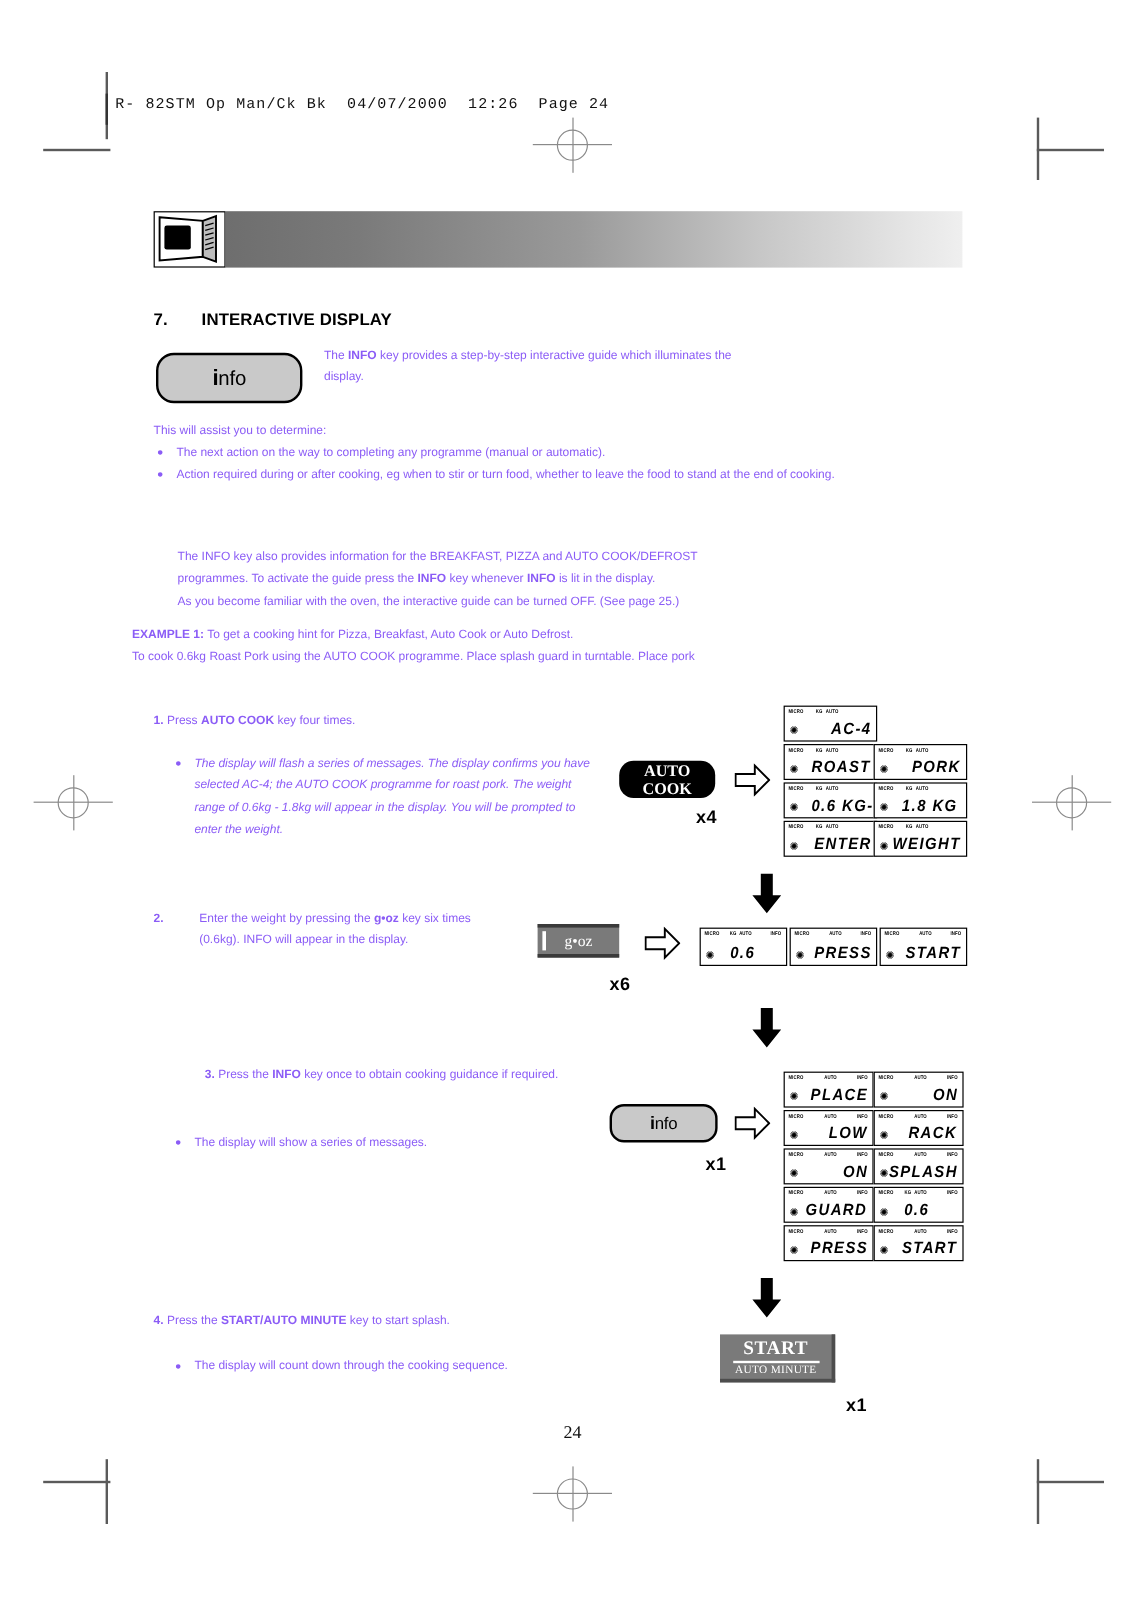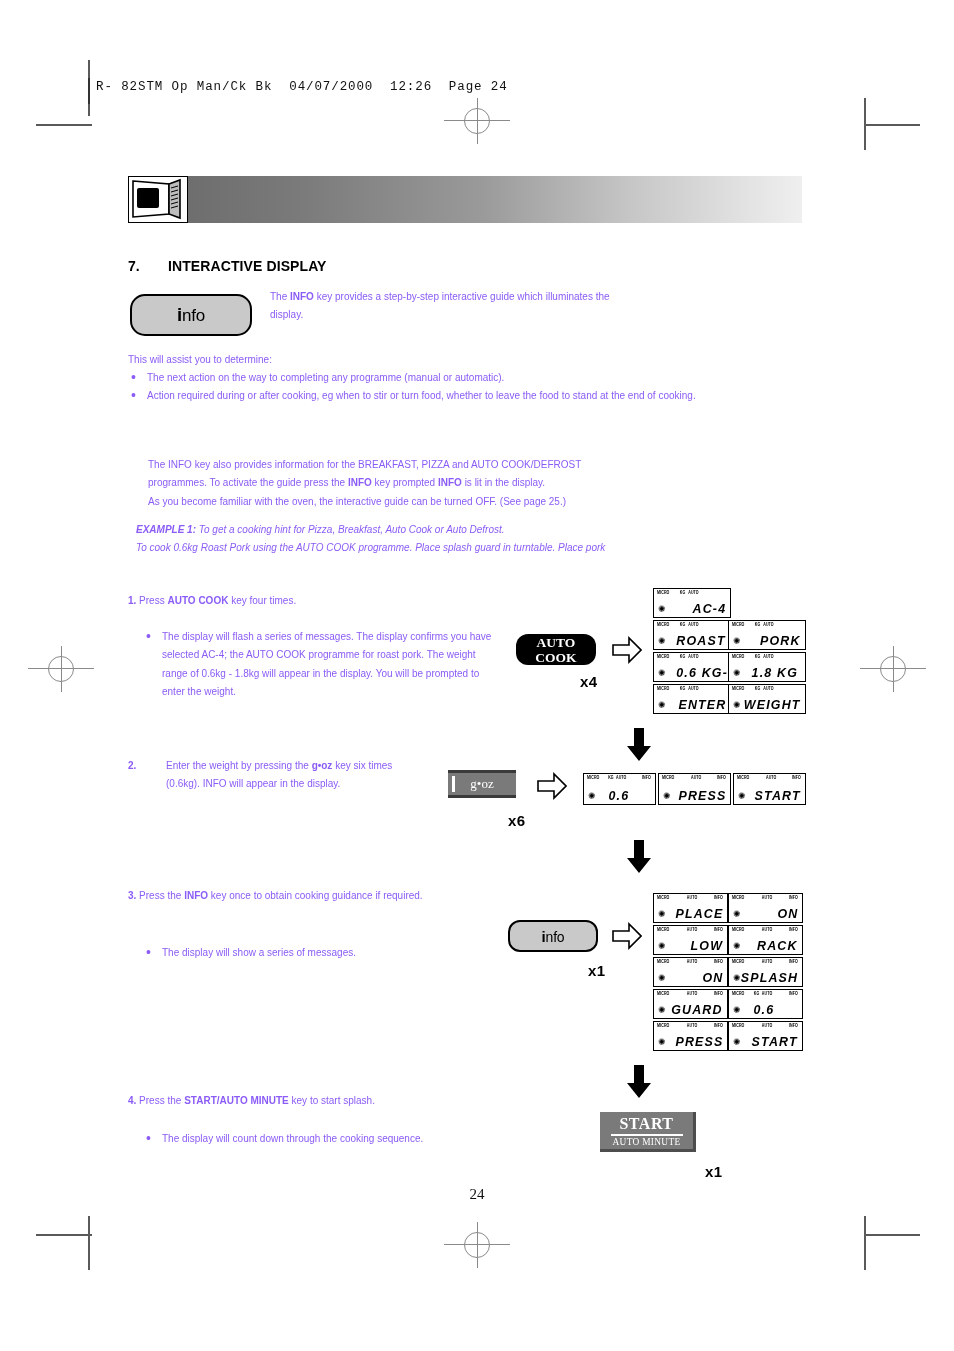--- a/index.html
+++ b/index.html
@@ -207,33 +207,33 @@
 </div>
 
 <div class="txt" style="left:128px; top:351px; width:680px;">This will assist you to determine:</div>
 <ul class="bul txt" style="left:128px; top:369px; width:680px;">
   <li>The next action on the way to completing any programme (manual or automatic).</li>
   <li>Action required during or after cooking, eg when to stir or turn food, whether to leave the food to stand at the end of cooking.</li>
 </ul>
 
 <div class="txt" style="left:128px; top:456px; width:690px;margin-left:20px;">
   <div>The INFO key also provides information for the BREAKFAST, PIZZA and AUTO COOK/DEFROST</div>
-  <div><span>programmes. To activate the guide press the </span><span class="b">INFO</span><span> key prompted </span><span class="b">INFO</span><span> is lit in the display.</span></div>
+  <div><span>programmes. To activate the guide press the </span><span class="b">INFO</span><span> key whenever </span><span class="b">INFO</span><span> is lit in the display.</span></div>
   <div>As you become familiar with the oven, the interactive guide can be turned OFF. (See page 25.)</div>
 </div>
 
-<div class="txt" style="left:136px; top:521px; width:690px;font-style:italic;">
+<div class="txt" style="left:110px; top:521px; width:690px;">
   <div><span class="b">EXAMPLE 1:</span><span> To get a cooking hint for Pizza, Breakfast, Auto Cook or Auto Defrost.</span></div>
   <div>To cook 0.6kg Roast Pork using the AUTO COOK programme. Place splash guard in turntable.  Place pork</div>
 </div>
 
 <div class="txt" style="left:128px; top:592px; width:390px;">
   <span class="b">1.</span><span> Press </span><span class="b">AUTO COOK</span><span> key four times.</span>
 </div>
-<ul class="bul txt" style="left:143px; top:628px; width:350px;">
+<ul class="bul txt" style="left:143px; top:628px; width:350px;font-style:italic;">
   <li>The display will flash a series of messages. The display confirms you have selected AC-4; the AUTO COOK programme for roast pork. The weight range of 0.6kg - 1.8kg will appear in the display. You will be prompted to enter the weight.</li>
 </ul>
 
 <div class="key-autocook">
   <div>AUTO</div>
   <div>COOK</div>
 </div>
 <div class="xcount" style="left:580px; top:673px;">x4</div>
 
 <div class="arrow-r" style="left:612px; top:636px;">
@@ -361,21 +361,21 @@
   <div class="snow">✺</div>
   <div class="val">START</div>
 </div>
 
 <div class="arrow-d" style="left:626px; top:840px;">
   <svg width="26" height="34" viewBox="0 0 26 34">
       <polygon points="8,0 18,0 18,18 25,18 13,33 1,18 8,18" fill="#000"></polygon>
     </svg>
 </div>
 
-<div class="txt" style="left:128px; top:887px; width:380px;">
+<div class="txt" style="left:128px; top:887px; width:380px;text-align:center;">
   <span class="b">3.</span><span> Press the </span><span class="b">INFO</span><span> key once to obtain cooking guidance if required.</span>
 </div>
 <ul class="bul txt" style="left:143px; top:944px; width:350px;">
   <li>The display will show a series of messages.</li>
 </ul>
 
 <div class="info-key info-key-3">
   <span class="lbl"><b>i</b><span>nfo</span></span>
 </div>
 <div class="xcount" style="left:588px; top:962px;">x1</div>

